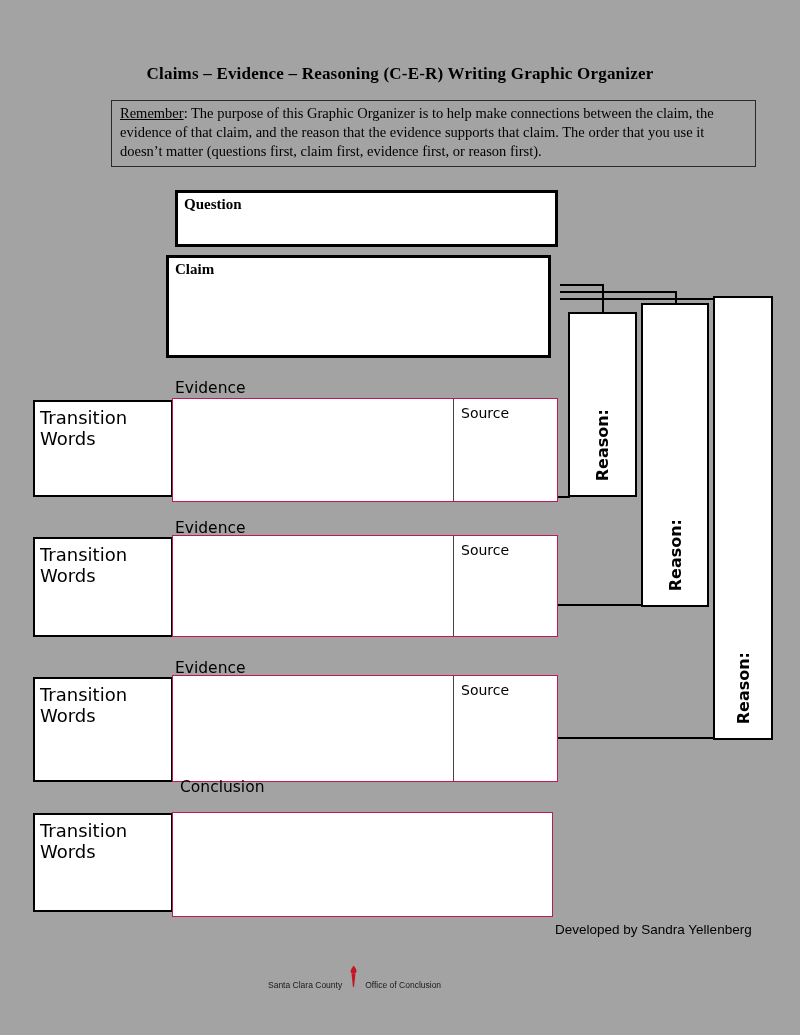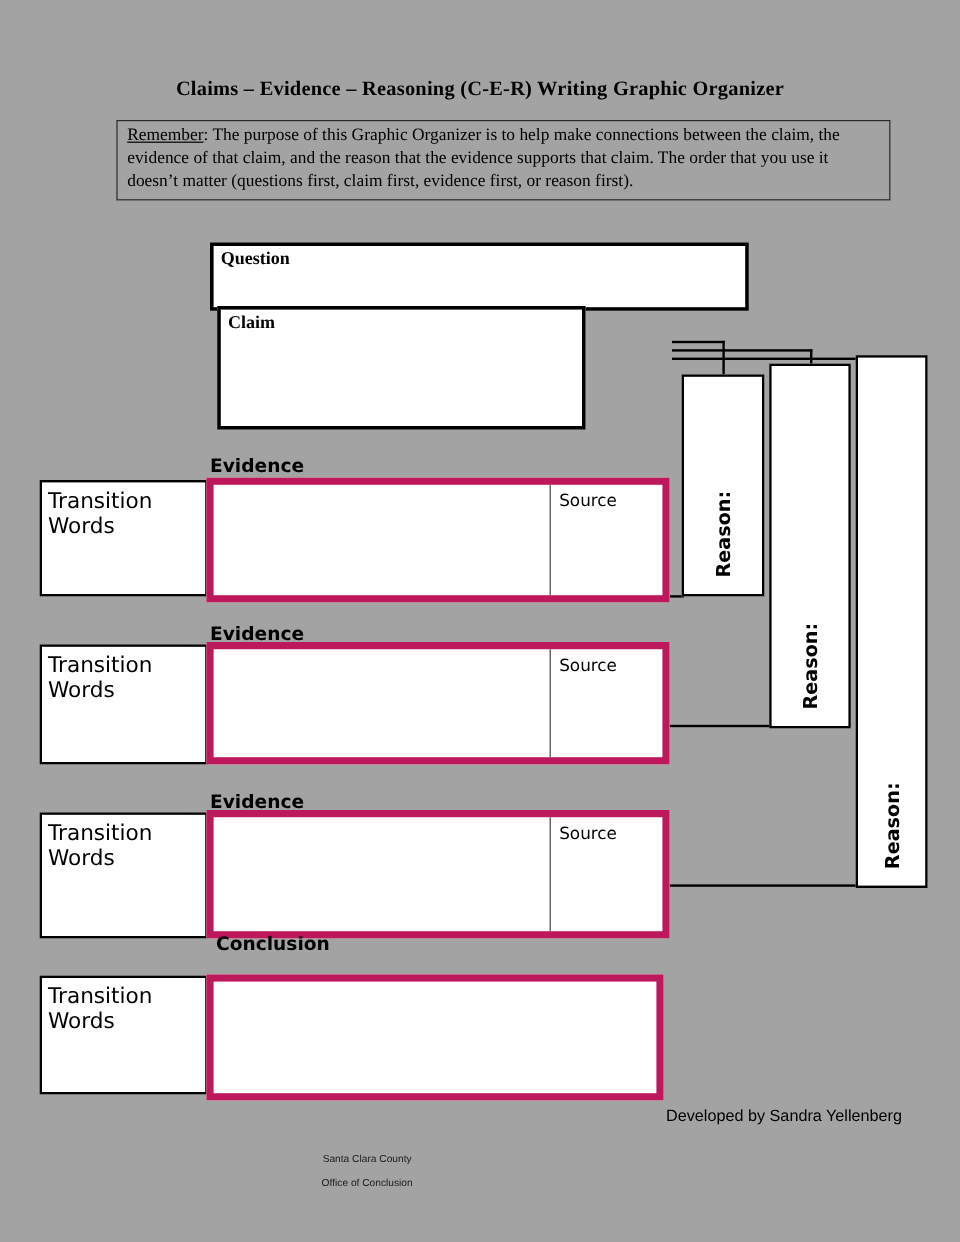--- a/index.html
+++ b/index.html
@@ -8,21 +8,21 @@
     position:relative; width:800px; height:1035px; margin:0 auto;
     background:#a3a3a3; color:#000; overflow:hidden;
     font-family:"Liberation Serif", serif;
   }
   .title {
     position:absolute; top:64px; left:0; width:100%; text-align:center;
     font-family:"Liberation Serif", serif; font-weight:bold; font-size:17px;
     letter-spacing:0.2px;
   }
   .remember {
-    position:absolute; left:97px; top:100px; width:645px; min-height:60px;
+    position:absolute; left:111px; top:100px; width:645px; min-height:60px;
     border:1px solid #2a2a2a; padding:3px 8px 5px;
     font-family:"Liberation Serif", serif; font-size:14.5px; line-height:1.32;
   }
   .remember-keyword { text-decoration:underline; }
 
   .line { position:absolute; background:#000; }
 
   .box { position:absolute; background:#fff; }
   .b3 { border:3px solid #000; }
   .box-label {
@@ -35,37 +35,37 @@
     display:flex; flex-direction:column; align-items:center; justify-content:flex-end;
   }
   .reason-text {
     writing-mode:vertical-rl; transform:rotate(180deg);
     font-family:"DejaVu Sans", sans-serif; font-weight:bold; font-size:16px;
     margin-bottom:14px;
   }
 
   .section-label {
     position:absolute;
-    font-family:"DejaVu Sans", sans-serif; font-weight:bold; font-size:15.5px;
+    font-family:"DejaVu Sans", sans-serif; font-weight:normal; font-size:15.5px;
   }
   .transition-box {
     position:absolute; border:2px solid #000; background:#fff; padding:5px;
     font-family:"DejaVu Sans", sans-serif; font-size:18px;
   }
-  .evidence-box { position:absolute; border:6px solid #be185d; background:#fff; }
+  .evidence-box { position:absolute; border:1px solid #be185d; background:#fff; }
   .source-divider { position:absolute; left:280px; top:0; bottom:0; width:1px; background:#444; }
   .source-label {
     position:absolute; left:288px; top:6px;
     font-family:"DejaVu Sans", sans-serif; font-size:14px;
   }
 
   .logo {
     position:absolute; left:268px; top:960px; height:30px;
-    display:flex; align-items:center; gap:5px;
-    font-family:"Liberation Sans", sans-serif; font-size:8.5px; color:#1a1a1a;flex-direction:column;
+    display:flex; align-items:flex-end; gap:5px;
+    font-family:"Liberation Sans", sans-serif; font-size:8.5px; color:#1a1a1a;
   }
   .credit {
     position:absolute; left:555px; top:922px;
     font-family:"Liberation Sans", sans-serif; font-size:13.5px;
   }
 </style>
 </head>
 <body>
 
 <div class="sheet">
@@ -79,24 +79,24 @@
   <div class="line" style="left:560px;top:284px;width:44px;height:2px"></div>
   <div class="line" style="left:602px;top:284px;width:2px;height:30px"></div>
   <div class="line" style="left:560px;top:291px;width:117px;height:2px"></div>
   <div class="line" style="left:675px;top:291px;width:2px;height:14px"></div>
   <div class="line" style="left:560px;top:298px;width:155px;height:2px"></div>
 
   <div class="line" style="left:558px;top:496px;width:12px;height:2px"></div>
   <div class="line" style="left:558px;top:604px;width:85px;height:2px"></div>
   <div class="line" style="left:558px;top:737px;width:157px;height:2px"></div>
 
-  <div class="box b3" style="left:175px;top:202px;width:449px;height:57px">
+  <div class="box b3" style="left:175px;top:190px;width:383px;height:57px">
     <span class="box-label">Question</span>
   </div>
-  <div class="box b3" style="left:181px;top:255px;width:307px;height:103px">
+  <div class="box b3" style="left:166px;top:255px;width:385px;height:103px">
     <span class="box-label">Claim</span>
   </div>
 
   <div class="reason-box" style="left:568px;top:312px;width:69px;height:185px">
     <span class="reason-text">Reason:</span>
   </div>
   <div class="reason-box" style="left:641px;top:303px;width:68px;height:304px">
     <span class="reason-text">Reason:</span>
   </div>
   <div class="reason-box" style="left:713px;top:296px;width:60px;height:444px">

